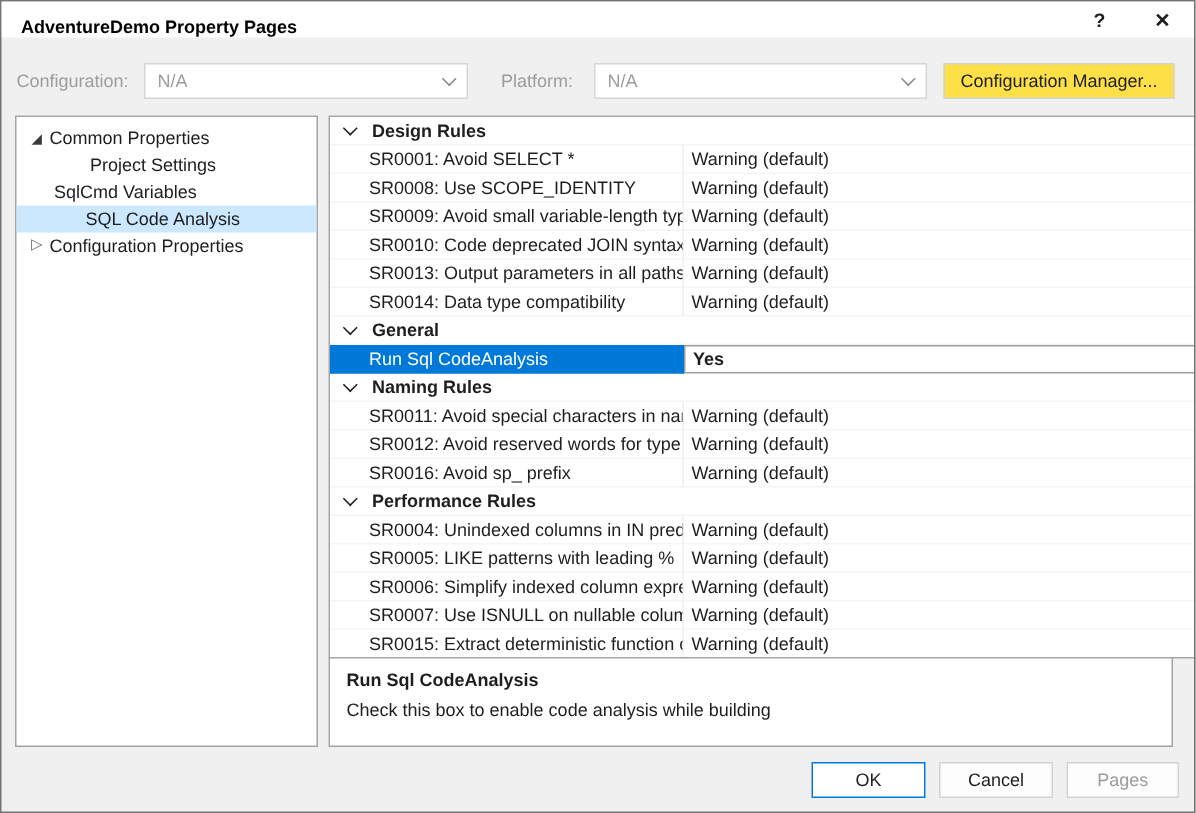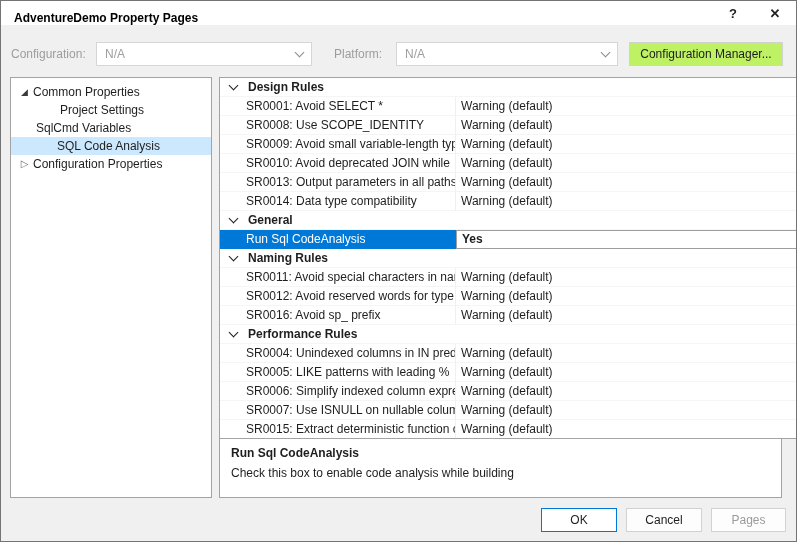--- a/index.html
+++ b/index.html
@@ -17,21 +17,21 @@
   .cfg-label{position:absolute;top:46px;color:#9d9d9d;}
   .lbl-config{left:10px;}
   .lbl-platform{left:333px;}
   .combo{position:absolute;top:41px;height:24px;background:#fff;border:1px solid #d6d6d6;display:flex;
          align-items:center;padding:0 8px;box-sizing:border-box;color:#9d9d9d;cursor:default;}
   .combo-config{left:95px;width:216px;}
   .combo-platform{left:395px;width:222px;}
   .combo .combo-text{flex:1;overflow:hidden;white-space:nowrap;}
   .chev{width:6px;height:6px;border-right:1.4px solid #8a8a8a;border-bottom:1.4px solid #8a8a8a;
         transform:rotate(45deg);margin-bottom:3px;flex:none;display:inline-block;}
-  .cfg-btn{position:absolute;left:628px;top:41px;width:154px;height:24px;background:#bef264;
+  .cfg-btn{position:absolute;left:628px;top:41px;width:154px;height:24px;background:#fde047;
            border:1px solid #d2d2d2;font-family:inherit;font-size:12px;color:#1e1e1e;}
 
   
   .tree{position:absolute;left:9px;top:76px;width:202px;height:421px;background:#fff;
         border:1px solid #a3a3a3;box-sizing:border-box;padding-top:5px;overflow:hidden;}
   .tree-item{height:18px;line-height:18px;display:flex;align-items:center;white-space:nowrap;cursor:default;}
   .tree-item.selected{background:#cce8ff;}
   .twisty{width:15px;flex:none;font-size:9px;color:#3b3b3b;text-align:center;}
   .twisty.collapsed{color:#6d6d6d;font-size:10px;}
   .tree-label{padding-left:1px;}
@@ -144,21 +144,21 @@
         </div>
         <div class="grid-row prop">
           <div class="cell-name">SR0008: Use SCOPE_IDENTITY</div>
           <div class="cell-value"><span>Warning (default)</span></div>
         </div>
         <div class="grid-row prop">
           <div class="cell-name">SR0009: Avoid small variable-length typ</div>
           <div class="cell-value"><span>Warning (default)</span></div>
         </div>
         <div class="grid-row prop">
-          <div class="cell-name">SR0010: Avoid deprecated JOIN while</div>
+          <div class="cell-name">SR0010: Code deprecated JOIN syntax</div>
           <div class="cell-value"><span>Warning (default)</span></div>
         </div>
         <div class="grid-row prop">
           <div class="cell-name">SR0013: Output parameters in all paths</div>
           <div class="cell-value"><span>Warning (default)</span></div>
         </div>
         <div class="grid-row prop">
           <div class="cell-name">SR0014: Data type compatibility</div>
           <div class="cell-value"><span>Warning (default)</span></div>
         </div>

